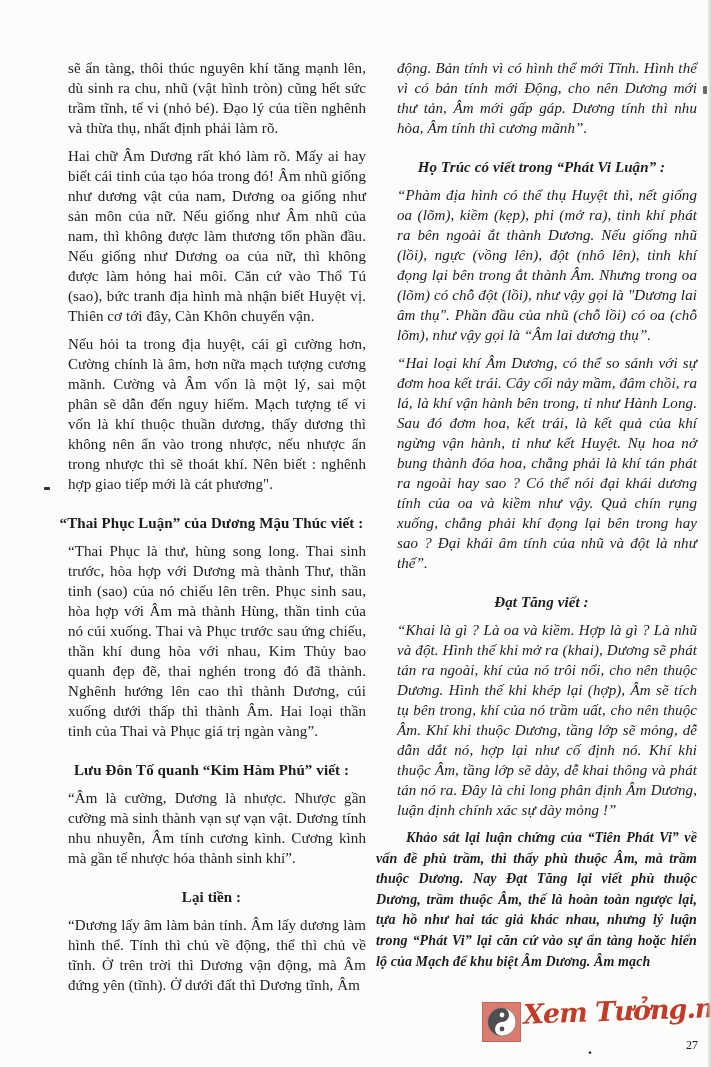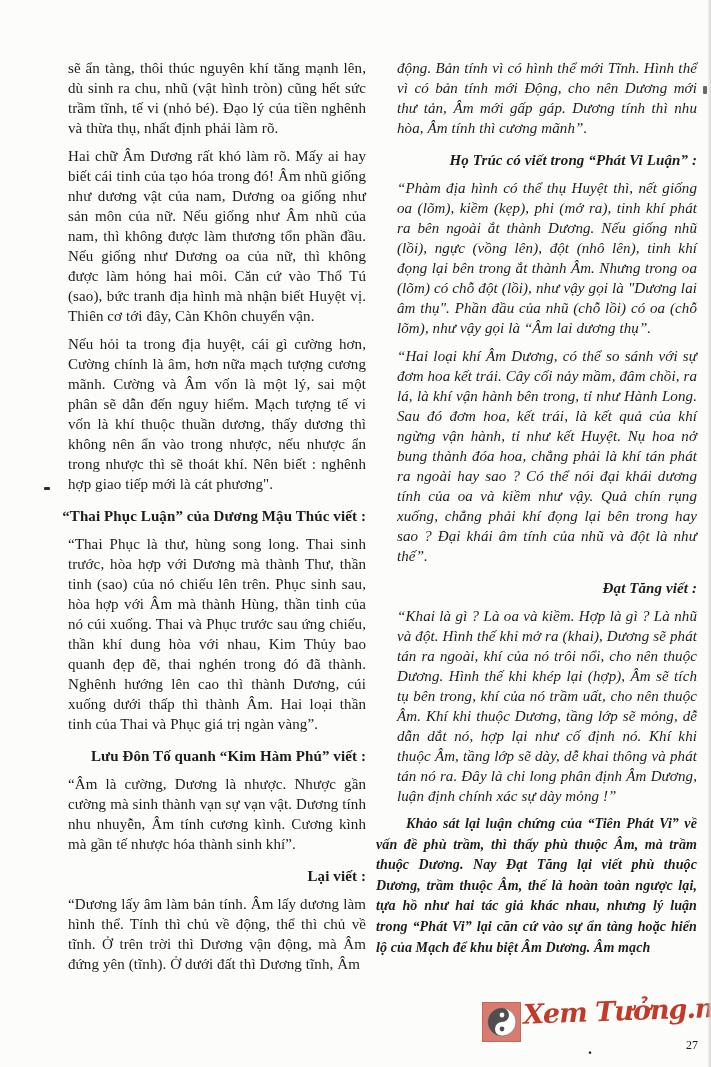--- a/index.html
+++ b/index.html
@@ -18,22 +18,22 @@
     line-height: 20px;
     text-align: justify;
     letter-spacing: 0.1px;
   }
   .col-left  { left: 57px;  width: 309px; }
   .col-right { left: 386px; width: 311px; font-style: italic; }
   .para { margin: 0 0 8px 0; padding-left: 11px; }
   .heading {
     font-weight: bold;
     padding-left: 0;
-    margin: 12px 0 8px 0;
-    text-align: right;
+    margin: 19px 0 8px 0;
+    text-align: center;
   }
   .bold-para {
     font-weight: bold;
     padding-left: 0;
     margin-left: -10px;
     text-indent: 30px;
     font-size: 14px;
     line-height: 20.6px;
   }
   
@@ -84,21 +84,21 @@
 <div>
 
   <div class="col col-left">
     <p class="para">sẽ ẩn tàng, thôi thúc nguyên khí tăng mạnh lên, dù sinh ra chu, nhũ (vật hình tròn) cũng hết sức trầm tĩnh, tế vi (nhỏ bé). Đạo lý của tiền nghênh và thừa thụ, nhất định phải làm rõ.</p>
     <p class="para">Hai chữ Âm Dương rất khó làm rõ. Mấy ai hay biết cái tinh của tạo hóa trong đó! Âm nhũ giống như dương vật của nam, Dương oa giống như sản môn của nữ. Nếu giống như Âm nhũ của nam, thì không được làm thương tổn phần đầu. Nếu giống như Dương oa của nữ, thì không được làm hỏng hai môi. Căn cứ vào Thổ Tú (sao), bức tranh địa hình mà nhận biết Huyệt vị. Thiên cơ tới đây, Càn Khôn chuyển vận.</p>
     <p class="para">Nếu hỏi ta trong địa huyệt, cái gì cường hơn, Cường chính là âm, hơn nữa mạch tượng cương mãnh. Cường và Âm vốn là một lý, sai một phân sẽ dẫn đến nguy hiểm. Mạch tượng tế vi vốn là khí thuộc thuần dương, thấy dương thì không nên ẩn vào trong nhược, nếu nhược ẩn trong nhược thì sẽ thoát khí. Nên biết : nghênh hợp giao tiếp mới là cát phương".</p>
     <p class="para heading">“Thai Phục Luận” của Dương Mậu Thúc viết :</p>
     <p class="para">“Thai Phục là thư, hùng song long. Thai sinh trước, hòa hợp với Dương mà thành Thư, thần tinh (sao) của nó chiếu lên trên. Phục sinh sau, hòa hợp với Âm mà thành Hùng, thần tinh của nó cúi xuống. Thai và Phục trước sau ứng chiếu, thần khí dung hòa với nhau, Kim Thủy bao quanh đẹp đẽ, thai nghén trong đó đã thành. Nghênh hướng lên cao thì thành Dương, cúi xuống dưới thấp thì thành Âm. Hai loại thần tinh của Thai và Phục giá trị ngàn vàng”.</p>
     <p class="para heading">Lưu Đôn Tố quanh “Kim Hàm Phú” viết :</p>
     <p class="para">“Âm là cường, Dương là nhược. Nhược gần cường mà sinh thành vạn sự vạn vật. Dương tính nhu nhuyễn, Âm tính cương kình. Cương kình mà gần tế nhược hóa thành sinh khí”.</p>
-    <p class="para heading">Lại viết :</p>
+    <p class="para heading">Lại tiền :</p>
     <p class="para">“Dương lấy âm làm bản tính. Âm lấy dương làm hình thể. Tính thì chủ về động, thể thì chủ về tĩnh. Ở trên trời thì Dương vận động, mà Âm đứng yên (tĩnh). Ở dưới đất thì Dương tĩnh, Âm</p>
   </div>
 
   <div class="col col-right">
     <p class="para">động. Bản tính vì có hình thể mới Tĩnh. Hình thể vì có bản tính mới Động, cho nên Dương mới thư tản, Âm mới gấp gáp. Dương tính thì nhu hòa, Âm tính thì cương mãnh”.</p>
     <p class="para heading">Họ Trúc có viết trong “Phát Vi Luận” :</p>
     <p class="para">“Phàm địa hình có thể thụ Huyệt thì, nết giống oa (lõm), kiềm (kẹp), phi (mở ra), tinh khí phát ra bên ngoài ắt thành Dương. Nếu giống nhũ (lồi), ngực (vồng lên), đột (nhô lên), tinh khí đọng lại bên trong ắt thành Âm. Nhưng trong oa (lõm) có chỗ đột (lồi), như vậy gọi là "Dương lai âm thụ". Phần đầu của nhũ (chỗ lồi) có oa (chỗ lõm), như vậy gọi là “Âm lai dương thụ”.</p>
     <p class="para">“Hai loại khí Âm Dương, có thể so sánh với sự đơm hoa kết trái. Cây cối nảy mầm, đâm chồi, ra lá, là khí vận hành bên trong, tỉ như Hành Long. Sau đó đơm hoa, kết trái, là kết quả của khí ngừng vận hành, tỉ như kết Huyệt. Nụ hoa nở bung thành đóa hoa, chẳng phải là khí tán phát ra ngoài hay sao ? Có thể nói đại khái dương tính của oa và kiềm như vậy. Quả chín rụng xuống, chẳng phải khí đọng lại bên trong hay sao ? Đại khái âm tính của nhũ và đột là như thế”.</p>
     <p class="para heading">Đạt Tăng viết :</p>
     <p class="para">“Khai là gì ? Là oa và kiềm. Hợp là gì ? Là nhũ và đột. Hình thế khi mở ra (khai), Dương sẽ phát tán ra ngoài, khí của nó trôi nổi, cho nên thuộc Dương. Hình thế khi khép lại (hợp), Âm sẽ tích tụ bên trong, khí của nó trầm uất, cho nên thuộc Âm. Khí khi thuộc Dương, tầng lớp sẽ mỏng, dễ dẫn dắt nó, hợp lại như cố định nó. Khí khi thuộc Âm, tầng lớp sẽ dày, dễ khai thông và phát tán nó ra. Đây là chi long phân định Âm Dương, luận định chính xác sự dày mỏng !”</p>

